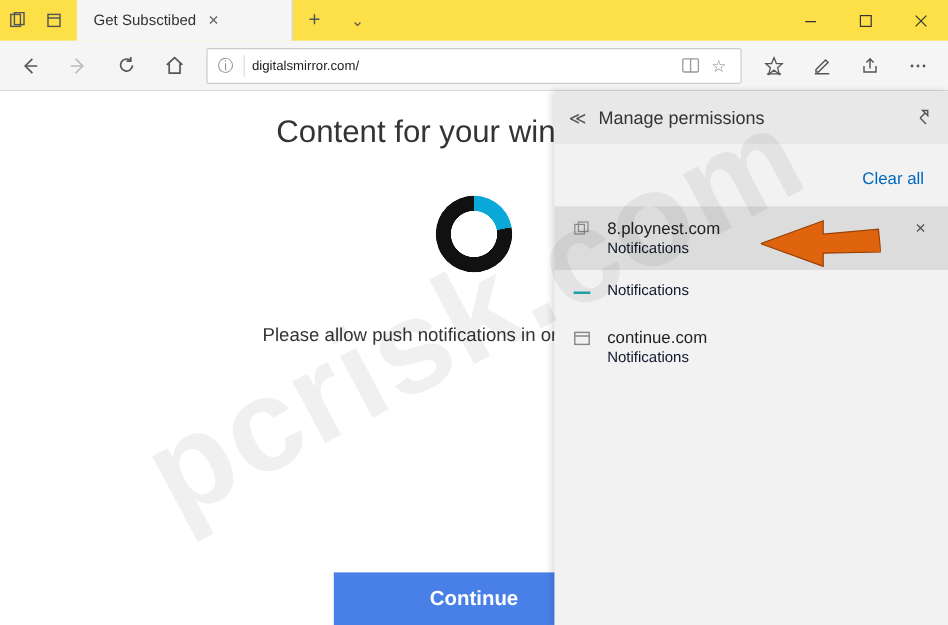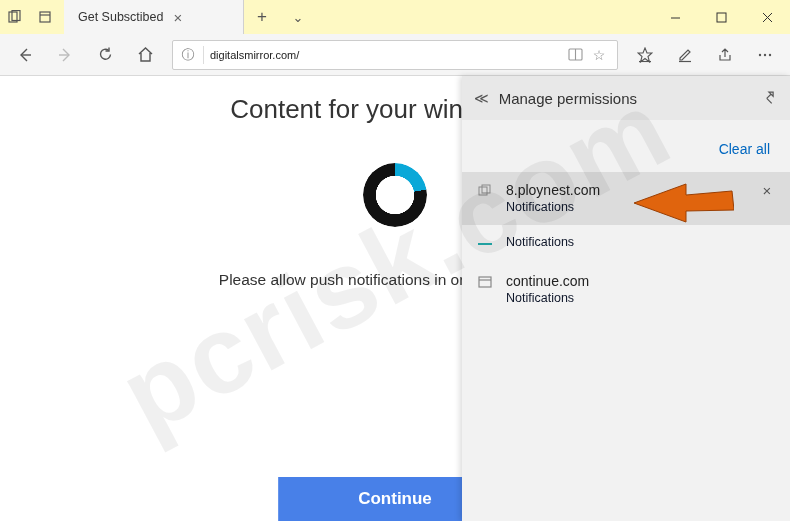--- a/index.html
+++ b/index.html
@@ -1,19 +1,19 @@
 <!DOCTYPE html>
 <html><head>
 <meta charset="utf-8">
 <style>
 * { margin: 0; padding: 0; box-sizing: border-box; font-family: "Segoe UI", Arial, sans-serif; }
 body { width: 790px; height: 521px; overflow: hidden; background: #fff; position: relative; }
 
 
-.titlebar { height: 34px; background: #fef9c3; display: flex; align-items: stretch; }
+.titlebar { height: 34px; background: #fde047; display: flex; align-items: stretch; }
 .titlebar-left { display: flex; gap: 0; }
 .titlebar-btn { width: 30px; display: flex; align-items: center; justify-content: center; color: #555; font-size: 12px; }
 .tab { background: #f5f5f5; display: flex; align-items: center; padding: 0 8px 0 14px; gap: 10px; margin-left: 4px; min-width: 180px; font-size: 12.5px; color: #333; border-right: 1px solid #d0d0d0; }
 .tab-close { color: #666; font-size: 15px; }
 .newtab { width: 36px; display: flex; align-items: center; justify-content: center; color: #555; font-size: 17px; }
 .titlebar-spacer { flex: 1; }
 .wincontrols { display: flex; }
 .winbtn { width: 46px; display: flex; align-items: center; justify-content: center; color: #333; }
 
 

